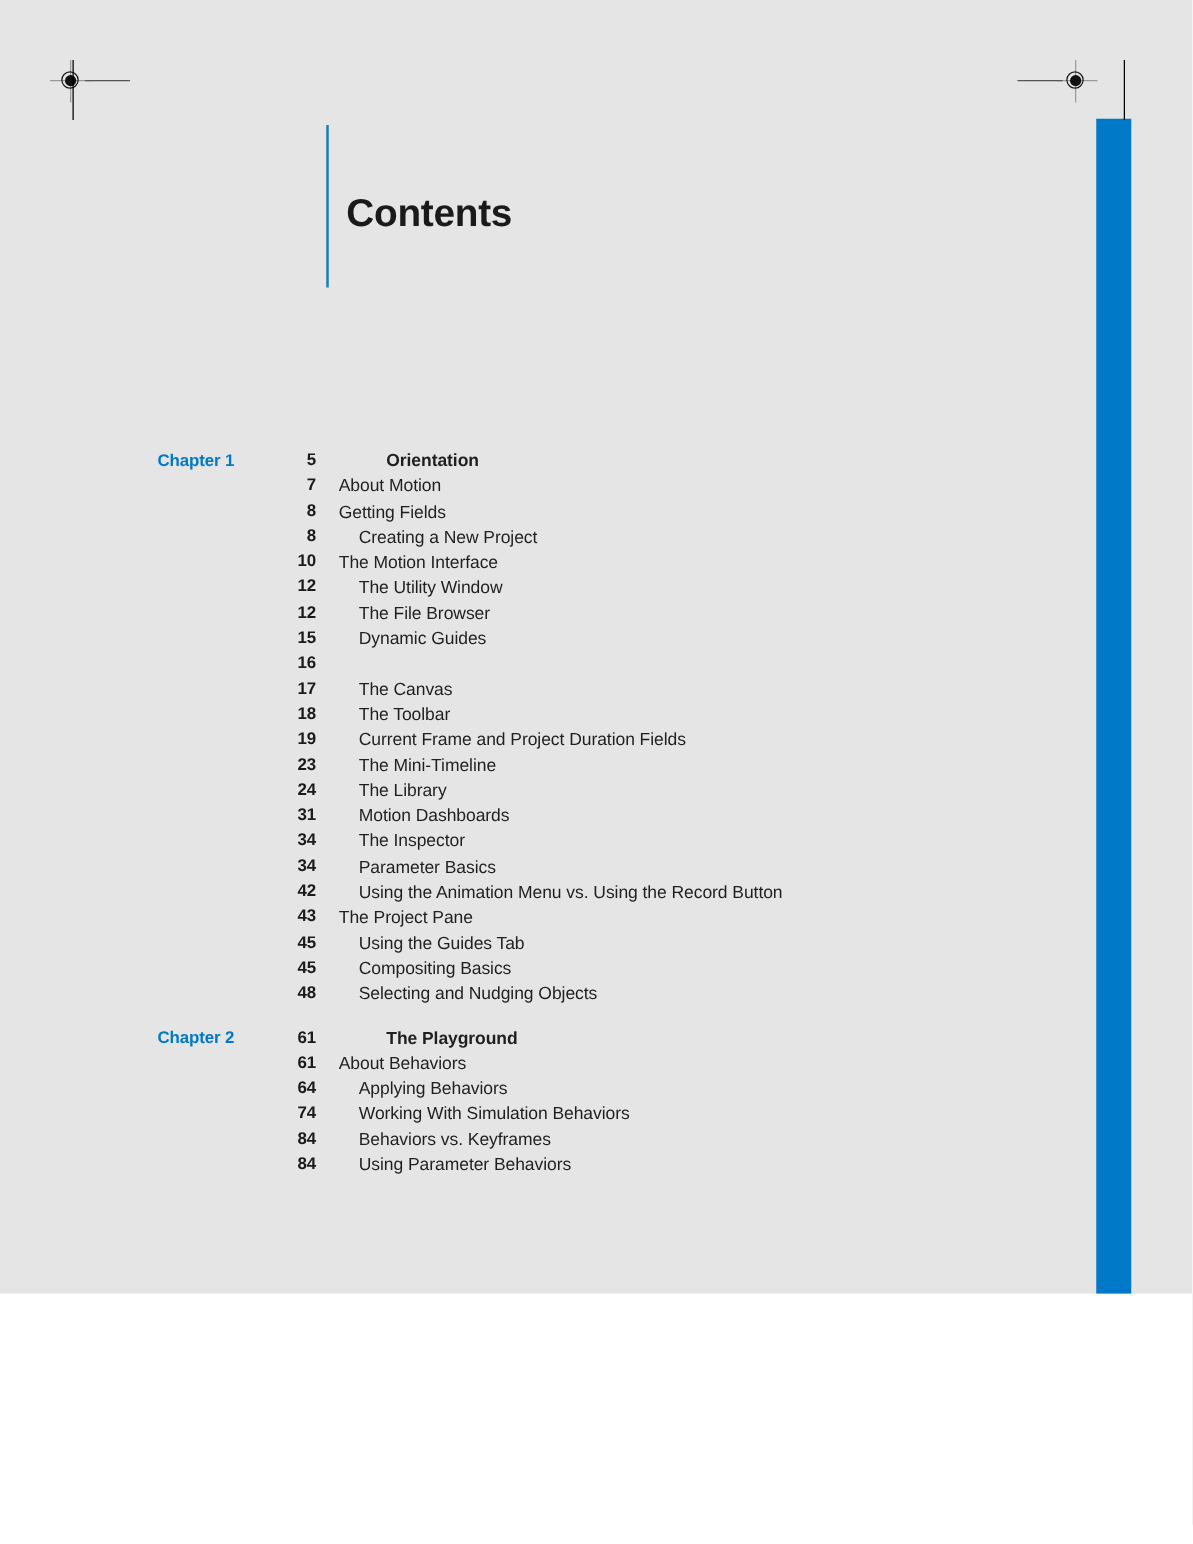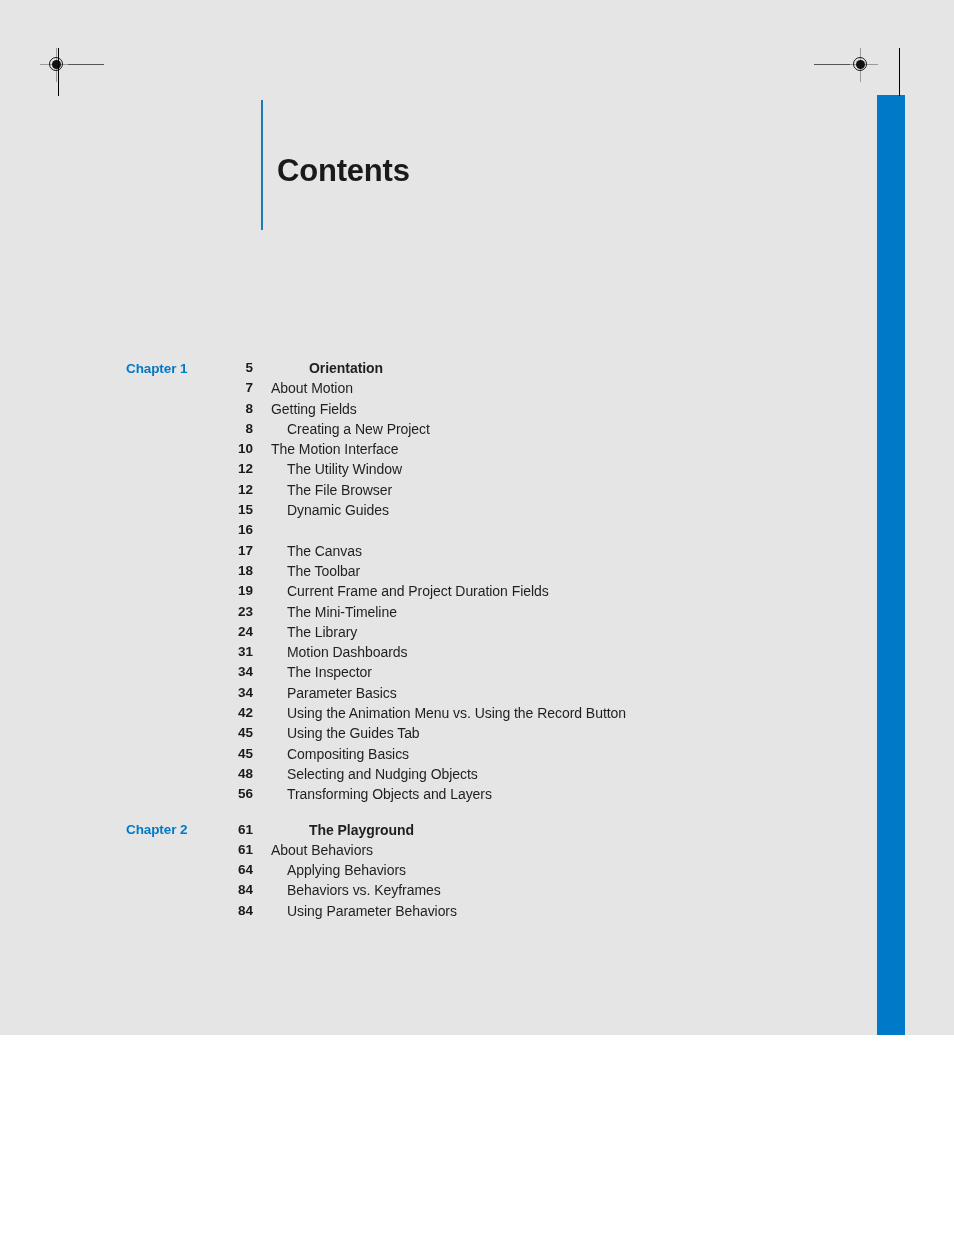--- a/index.html
+++ b/index.html
@@ -285,53 +285,57 @@
           <span class="toc-text">The Inspector</span>
         </div>
         <div class="toc-row lvl-2">
           <span class="toc-page">34</span>
           <span class="toc-text">Parameter Basics</span>
         </div>
         <div class="toc-row lvl-2">
           <span class="toc-page">42</span>
           <span class="toc-text">Using the Animation Menu vs. Using the Record Button</span>
         </div>
+        <div class="toc-row lvl-1">
+          <span class="toc-page">43</span>
+          <span class="toc-text">The Project Pane</span>
+        </div>
         <div class="toc-row lvl-2">
           <span class="toc-page">45</span>
           <span class="toc-text">Using the Guides Tab</span>
         </div>
         <div class="toc-row lvl-2">
           <span class="toc-page">45</span>
           <span class="toc-text">Compositing Basics</span>
         </div>
         <div class="toc-row lvl-2">
           <span class="toc-page">48</span>
           <span class="toc-text">Selecting and Nudging Objects</span>
-        </div>
-        <div class="toc-row lvl-2">
-          <span class="toc-page">56</span>
-          <span class="toc-text">Transforming Objects and Layers</span>
         </div>
       </div>
       <div class="group-gap"></div>
       <div class="toc-group">
         <div class="toc-row lvl-0">
           <span class="chapter-label">Chapter 2</span>
           <span class="toc-page">61</span>
           <span class="toc-text">The Playground</span>
         </div>
         <div class="toc-row lvl-1">
           <span class="toc-page">61</span>
           <span class="toc-text">About Behaviors</span>
         </div>
         <div class="toc-row lvl-2">
           <span class="toc-page">64</span>
           <span class="toc-text">Applying Behaviors</span>
         </div>
         <div class="toc-row lvl-2">
+          <span class="toc-page">74</span>
+          <span class="toc-text">Working With Simulation Behaviors</span>
+        </div>
+        <div class="toc-row lvl-2">
           <span class="toc-page">84</span>
           <span class="toc-text">Behaviors vs. Keyframes</span>
         </div>
         <div class="toc-row lvl-2">
           <span class="toc-page">84</span>
           <span class="toc-text">Using Parameter Behaviors</span>
         </div>
       </div>
     </div>
 

